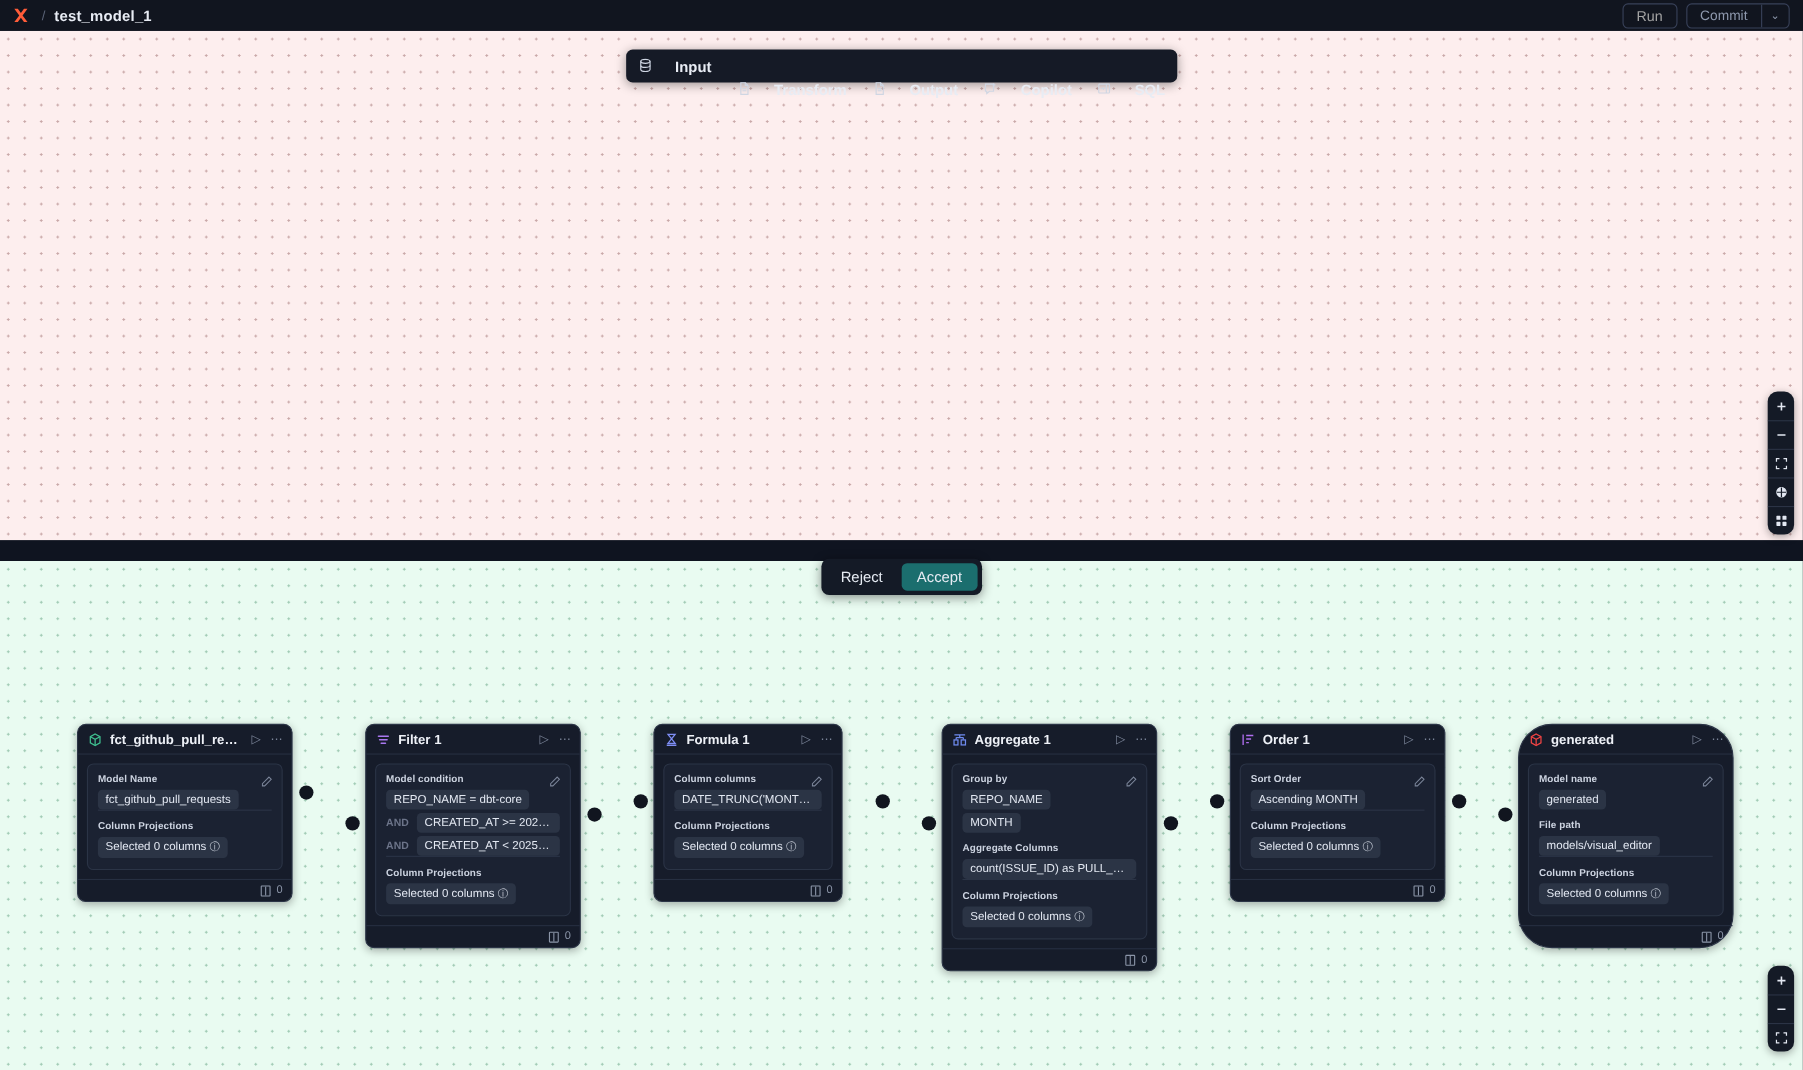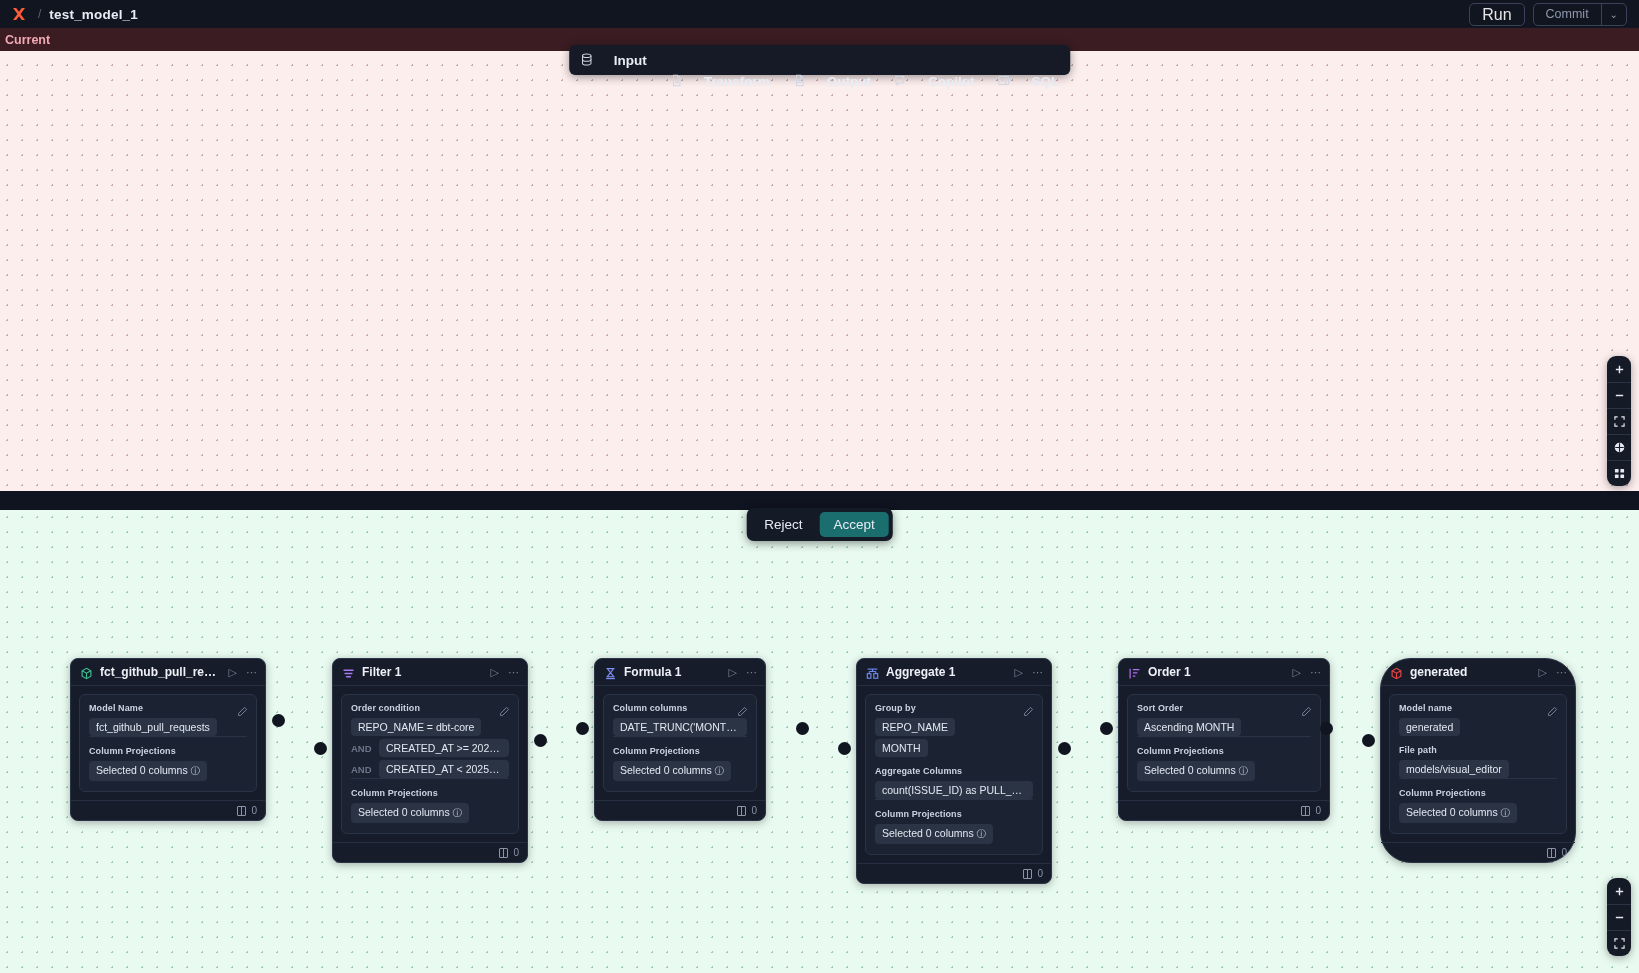--- a/index.html
+++ b/index.html
@@ -15,22 +15,22 @@
   .titlebar {
     position: absolute; top: 0; left: 0; width: 1639px; height: 28px;
     background: #11151f; display: flex; align-items: center; padding: 0 8px;
     z-index: 60;
   }
   .logo { width: 22px; height: 22px; display: flex; align-items: center; justify-content: center; }
   .bc-sep { color: #5b6478; font-size: 12px; margin: 0 8px; }
   .bc-title { color: #e8ecf4; font-size: 13.5px; font-weight: bold; letter-spacing: .2px; }
   .tb-right { margin-left: auto; display: flex; align-items: center; gap: 8px; padding-right: 4px;}
   .btn-outline {
-    border: 1px solid #39425a; color: #e5e5e5; background: transparent;
-    font-size: 16px; border-radius: 5px; padding: 3px 12px; line-height: 15px;
+    border: 1px solid #39425a; color: #a3a3a3; background: transparent;
+    font-size: 13px; border-radius: 5px; padding: 3px 12px; line-height: 15px;
     font-family: "Liberation Sans", sans-serif;
   }
   .split { display: flex; border: 1px solid #39425a; border-radius: 5px; overflow: hidden; }
   .split > div { color: #8e98ad; font-size: 12.5px; padding: 3px 12px; line-height: 15px; }
   .split .caret { border-left: 1px solid #39425a; padding: 3px 8px; font-size: 10px; }
 
   
   .pane { position: absolute; left: 0; width: 1639px; overflow: hidden; }
   .pane-current { top: 28px; height: 463px; background: #fdeeee;
     background-image: radial-gradient(#c9a8a8 1px, transparent 1px);
@@ -146,21 +146,20 @@
     <div class="tb-right">
       <button class="btn-outline">Run</button>
       <div class="split">
         <div>Commit</div>
         <div class="caret">⌄</div>
       </div>
     </div>
   </div>
 
   <div class="pane pane-current"></div>
-  <div class="pane-label lbl-current pane-current-label">Current</div>
 
   <div class="pane pane-new"></div>
 
   <svg class="edges">
     <g fill="none" stroke="#8d8d8d" stroke-width="1.4">
       <path d="M279,720 C300,720 300,748 321,748"></path>
       <path d="M541,740 C562,740 562,728 583,728"></path>
       <path d="M803,728 C824,728 824,748 845,748"></path>
       <path d="M1065,748 C1086,748 1086,728 1107,728"></path>
       <path d="M1327,728 C1348,728 1348,740 1369,740"></path>
@@ -312,21 +311,21 @@
             </svg></span>
           <span class="node-title">Filter 1</span>
           <span class="head-act">▷</span>
           <span class="head-act">⋯</span>
         </div>
         <div class="node-body">
           <div class="panel">
             <span class="pencil"><svg width="11" height="11" viewBox="0 0 14 14" fill="none" stroke="#7b8599" stroke-width="1.2">
                 <path d="M9.6 1.8l2.6 2.6L4.6 12H2v-2.6z"></path>
               </svg></span>
-            <div class="sec-label">Order condition</div>
+            <div class="sec-label">Model condition</div>
             <div class="chip-row">
               <span class="chip"><span>REPO_NAME = dbt-core</span></span>
             </div>
             <div class="chip-row">
               <span class="and">AND</span>
               <span class="chip"><span>CREATED_AT &gt;= 2024-12-01</span></span>
             </div>
             <div class="chip-row">
               <span class="and">AND</span>
               <span class="chip"><span>CREATED_AT &lt; 2025-03-01</span></span>
@@ -404,21 +403,21 @@
             <div class="chip-row">
               <span class="chip"><span>Selected 0 columns</span> <span class="infoi">ⓘ</span></span>
             </div>
           </div>
         </div>
         <div class="node-foot">
           <span class="cols-ico"></span>
           <span>0</span>
         </div>
       </div>
-      <div class="node" style="left: 1118px; top: 658px; width: 212px;">
+      <div class="node" style="left: 1118px; top: 658px; width: 196px;">
         <div class="node-head">
           <span class="node-ico"><svg viewBox="0 0 16 16" stroke="#b06ef0" stroke-width="1.5" fill="none">
               <path d="M2.6 2v12"></path>
               <path d="M6 3.2h8M6 7.2h5.5M6 11.2h3"></path>
             </svg></span>
           <span class="node-title">Order 1</span>
           <span class="head-act">▷</span>
           <span class="head-act">⋯</span>
         </div>
         <div class="node-body">

